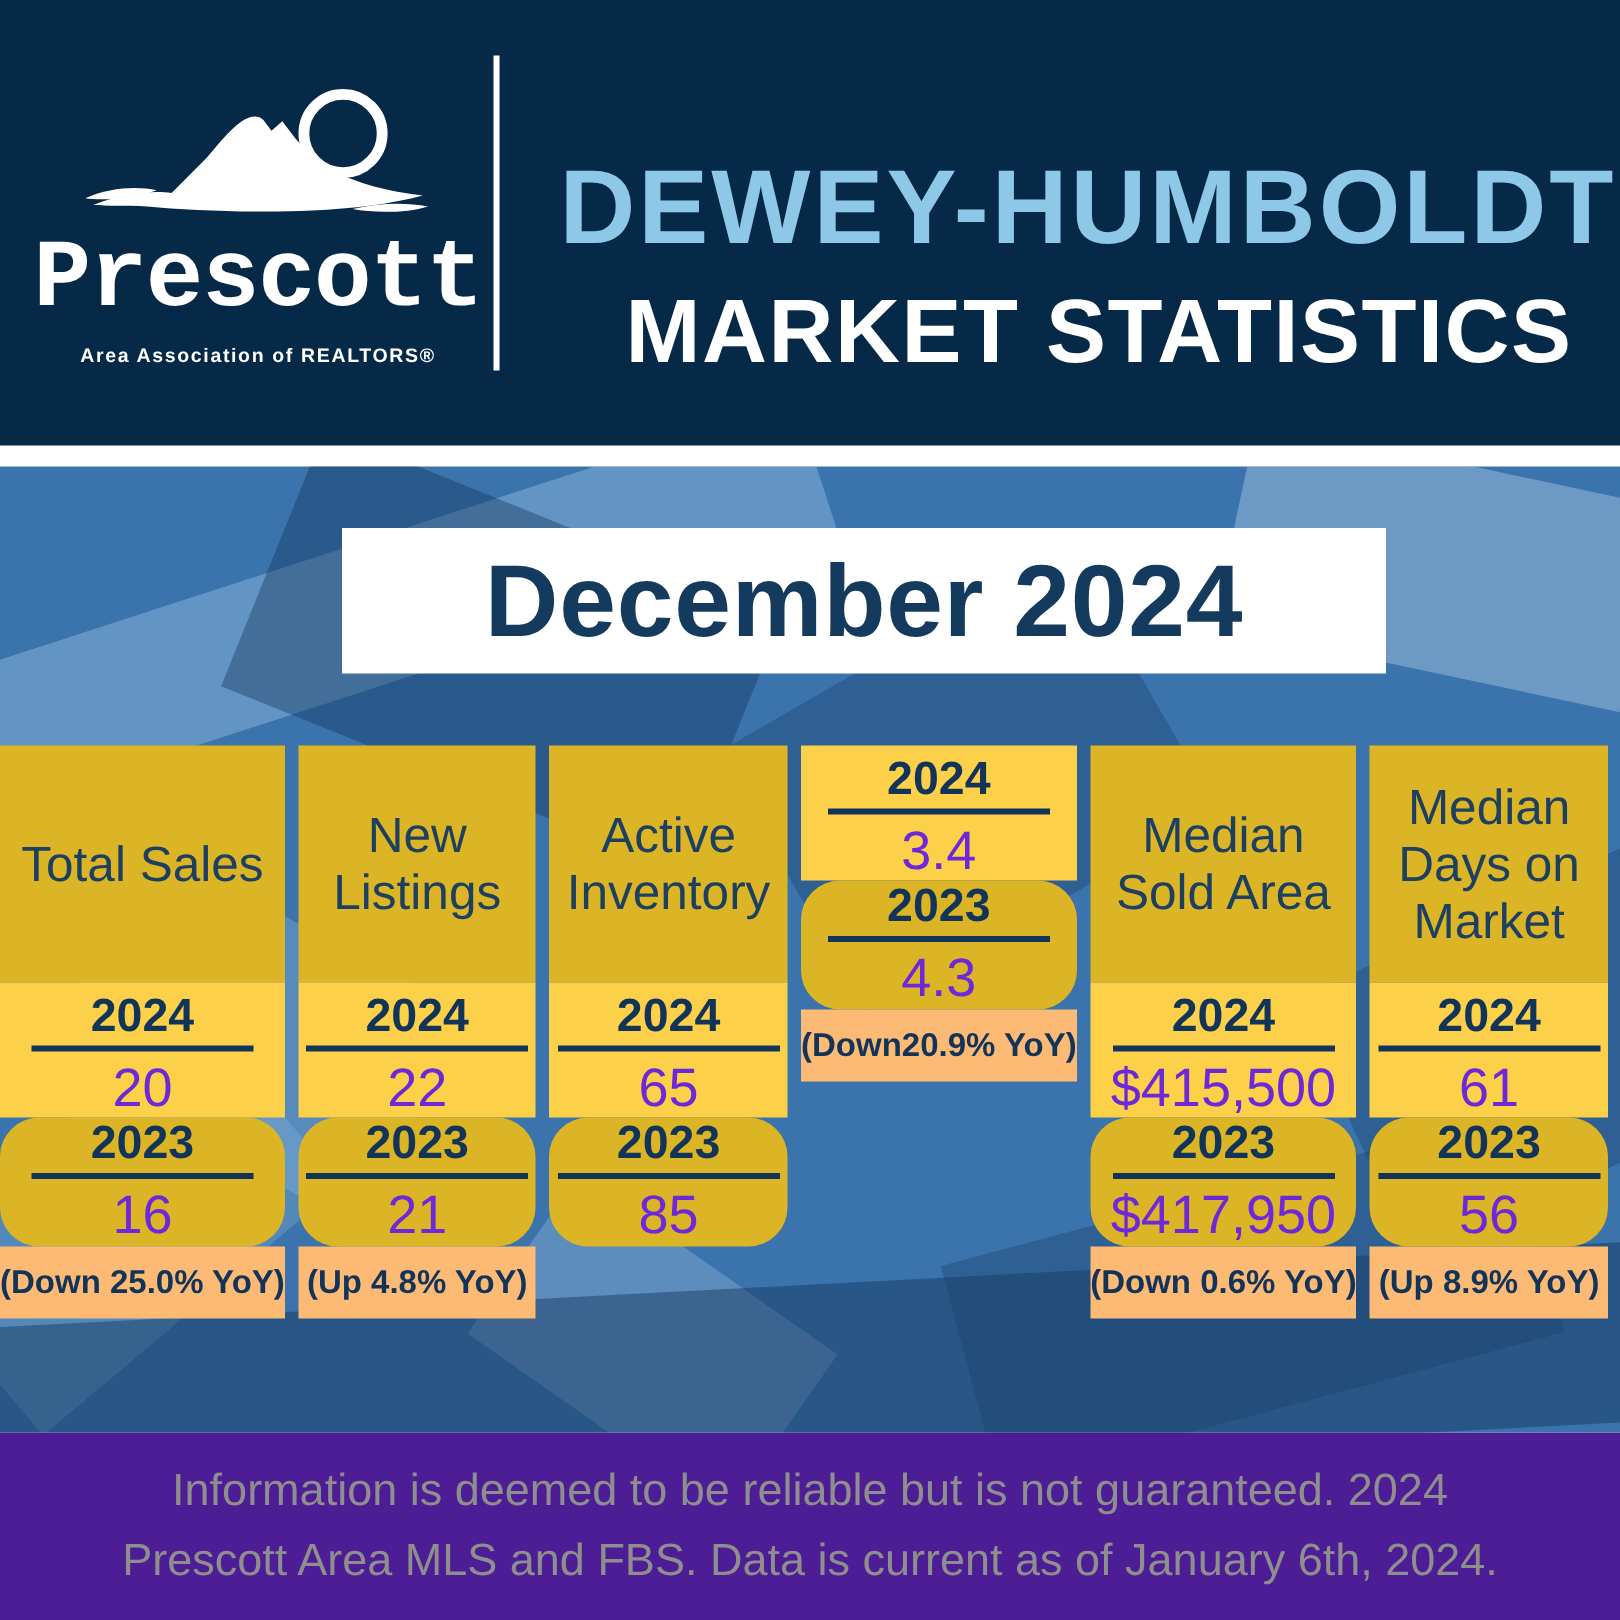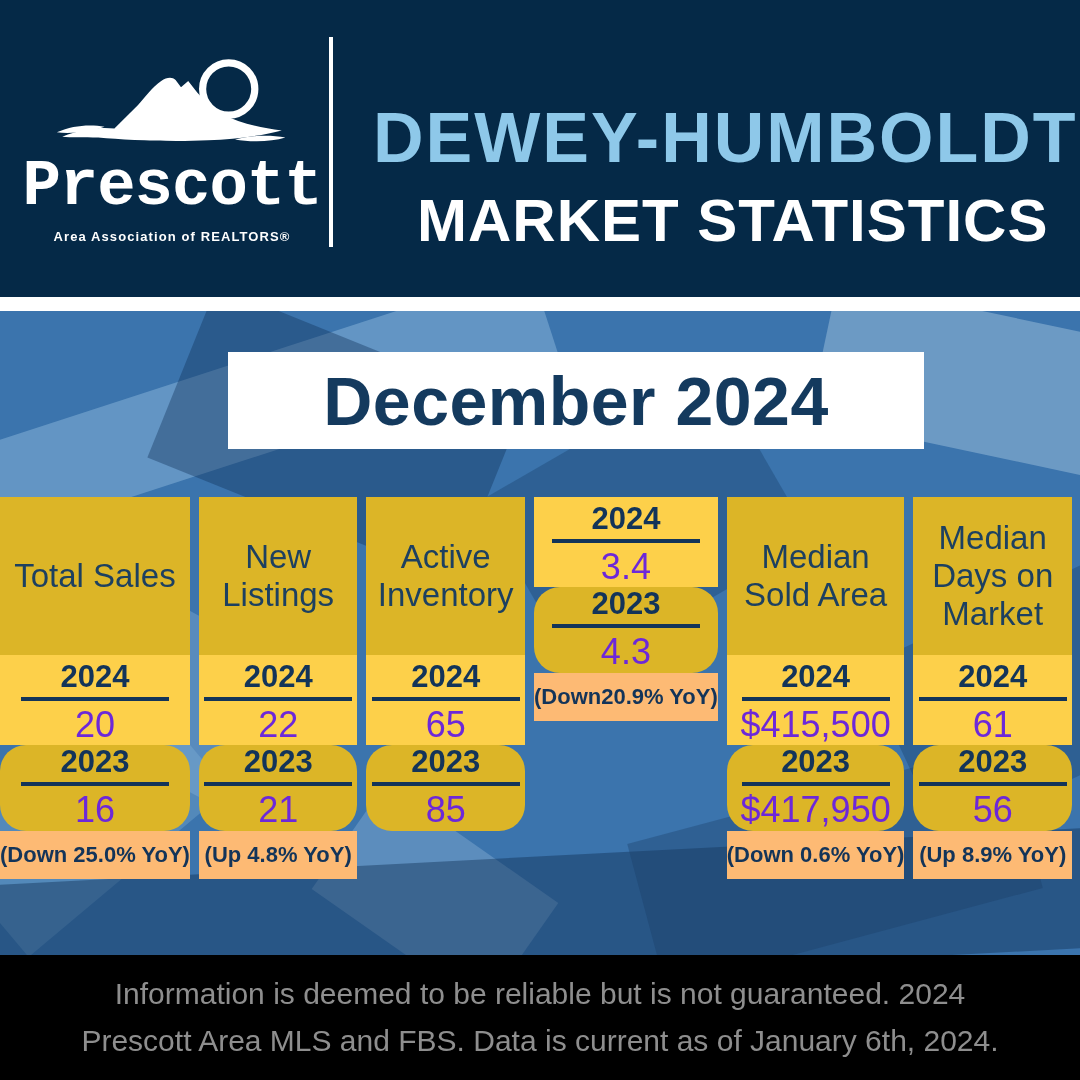--- a/index.html
+++ b/index.html
@@ -50,21 +50,21 @@
   .b-2024{height:90px;background:#fdd04a;justify-content:flex-end;}
   .b-2023{height:86px;background:#dcb527;border-radius:26px;}
   .b-yoy{height:48px;background:#fdba74;}
   .head-label{color:#1d4060;font-size:33px;line-height:1.16;text-align:center;padding:0 2px;}
   .year{color:#133459;font-weight:bold;font-size:31px;line-height:1;}
   .rule{width:148px;height:4px;background:#133459;margin:5px 0 4px 0;}
   .value{color:#6d28d9;font-size:36px;line-height:1.1;white-space:nowrap;}
   .yoy-label{color:#133459;font-weight:bold;font-size:22px;white-space:nowrap;}
 
   
-  .footer{width:1080px;height:125px;background:#000000;display:flex;flex-direction:column;
+  .footer{width:1080px;height:125px;background:#4c1d95;display:flex;flex-direction:column;
           align-items:center;justify-content:center;gap:6px;}
   .foot-line{color:#8e8e8e;font-size:30px;line-height:1.35;text-align:center;}
 </style>
 </head>
 <body>
 
 <div class="canvas">
 
   <div class="header">
     <div class="logo">

